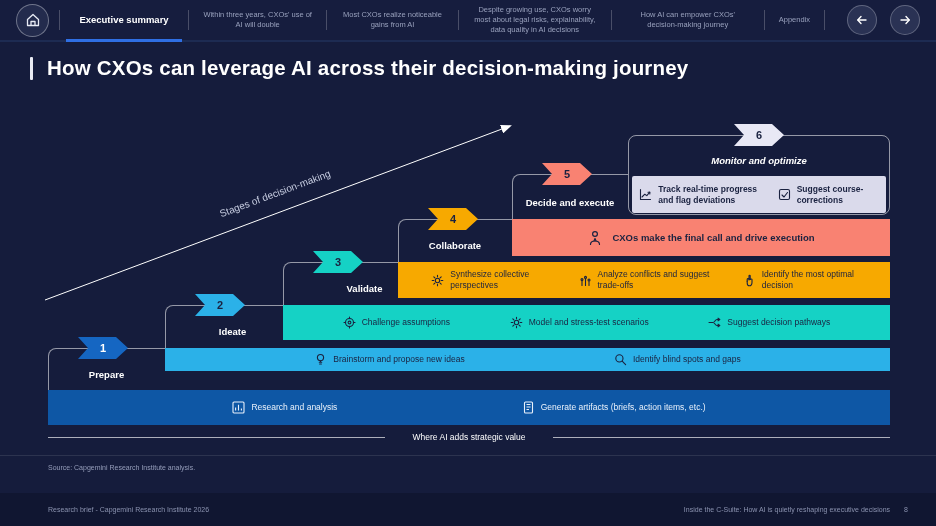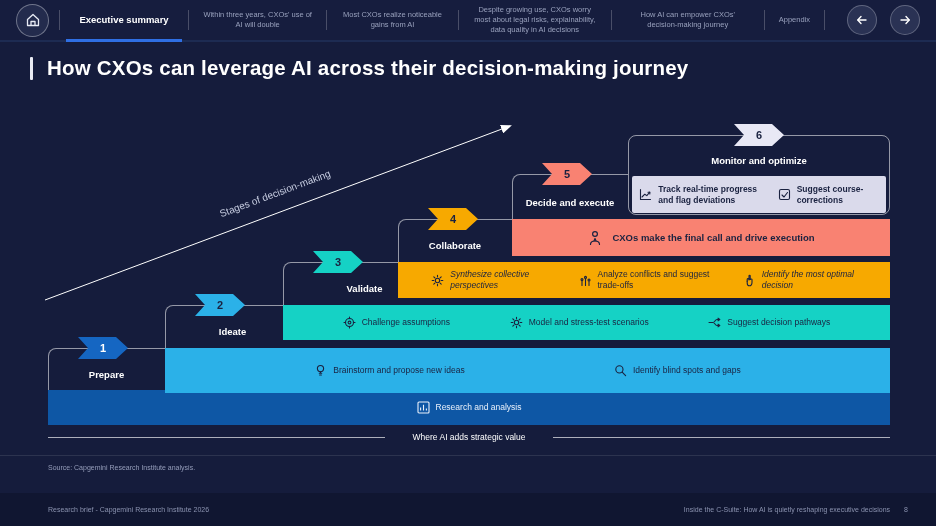--- a/index.html
+++ b/index.html
@@ -49,34 +49,34 @@
   .b4 { left:428px; top:208px; }
   .b5 { left:542px; top:163px; }
   .b6 { left:734px; top:124px; }
 
   .steplabel { position:absolute; text-align:center; color:#FFFFFF; font-size:9.5px; font-weight:bold; }
   .l1 { left:48px;  width:117px; top:369px; }
   .l2 { left:165px; width:118px; top:326px;padding-left:17px; }
   .l3 { left:283px; width:126px; top:283px;padding-left:37px; }
   .l4 { left:398px; width:114px; top:240px; }
   .l5 { left:512px; width:116px; top:197px; }
-  .l6 { left:628px; width:262px; top:155px; }
+  .l6 { left:628px; width:262px; top:155px;font-style:italic; }
 
   .bar { position:absolute; display:flex; align-items:center; justify-content:space-evenly; color:#1A2240; }
   .bar1 { left:48px;  top:390px; width:842px; height:35px; color:#E9F1FB; }
-  .bar2 { left:165px; top:348px; width:725px; height:45px; }
+  .bar2 { left:165px; top:348px; width:725px; height:23px; }
   .bar3 { left:283px; top:305px; width:607px; height:35px; }
   .bar4 { left:398px; top:262px; width:492px; height:36px; }
   .bar5 { left:512px; top:219px; width:378px; height:37px; justify-content:center; }
   .bar6 { left:632px; top:176px; width:254px; height:37px; border-radius:2px; }
 
   .item { display:flex; align-items:center; gap:6px; font-size:8.5px; line-height:1.25; }
   .item .ic { display:flex; align-items:center; }
   .item .txt { display:inline-block; }
-  .w95  { max-width:95px;font-style:italic; }
+  .w95  { max-width:95px; }
   .w110 { max-width:112px; }
   .w80  { max-width:82px; }
   .bold-item { font-weight:bold; font-size:9.5px; gap:9px; }
 
   
   .value-divider { position:absolute; left:48px; top:432px; width:842px; display:flex; align-items:center; gap:28px; }
   .value-divider .hline { flex:1; height:1px; background:rgba(255,255,255,0.65); }
   .value-divider .vtxt { color:#FFFFFF; font-size:8.5px; white-space:nowrap; }
   .section-divider { position:absolute; left:0; top:455px; width:936px; height:1px; background:rgba(255,255,255,0.10); }
   .source { position:absolute; left:48px; top:464px; color:#959DBA; font-size:7px; }
@@ -185,20 +185,29 @@
   <div class="bar bar1" style="background: rgb(14, 87, 165);">
     <div class="item">
       <span class="ic">
         <svg width="13" height="13" viewBox="0 0 13 13" fill="none" stroke="currentColor" stroke-width="1.1">
           <rect x="1" y="1" width="11" height="11" rx="1"></rect>
             <path d="M3.6 9.5 V6.5 M6.5 9.5 V3.8 M9.4 9.5 V7.5"></path>
         </svg>
       </span>
       <span class="txt">Research and analysis</span>
     </div>
+    <div class="item">
+      <span class="ic">
+        <svg width="13" height="13" viewBox="0 0 13 13" fill="none" stroke="currentColor" stroke-width="1.1">
+          <rect x="2.5" y="1" width="8" height="11" rx="1"></rect>
+            <path d="M4.5 3.5 H8.5 M4.5 6 H8.5 M4.5 8.5 H7"></path>
+        </svg>
+      </span>
+      <span class="txt">Generate artifacts (briefs, action items, etc.)</span>
+    </div>
   </div>
 
   <div class="bar bar2" style="background: rgb(43, 177, 232);">
     <div class="item">
       <span class="ic">
         <svg width="13" height="13" viewBox="0 0 13 13" fill="none" stroke="currentColor" stroke-width="1.1" stroke-linecap="round">
           <circle cx="6.5" cy="4.6" r="3.1"></circle>
             <path d="M5.3 9.2 H7.7 M5.6 11 H7.4 M6.5 7.7 V9.2"></path>
         </svg>
       </span>

